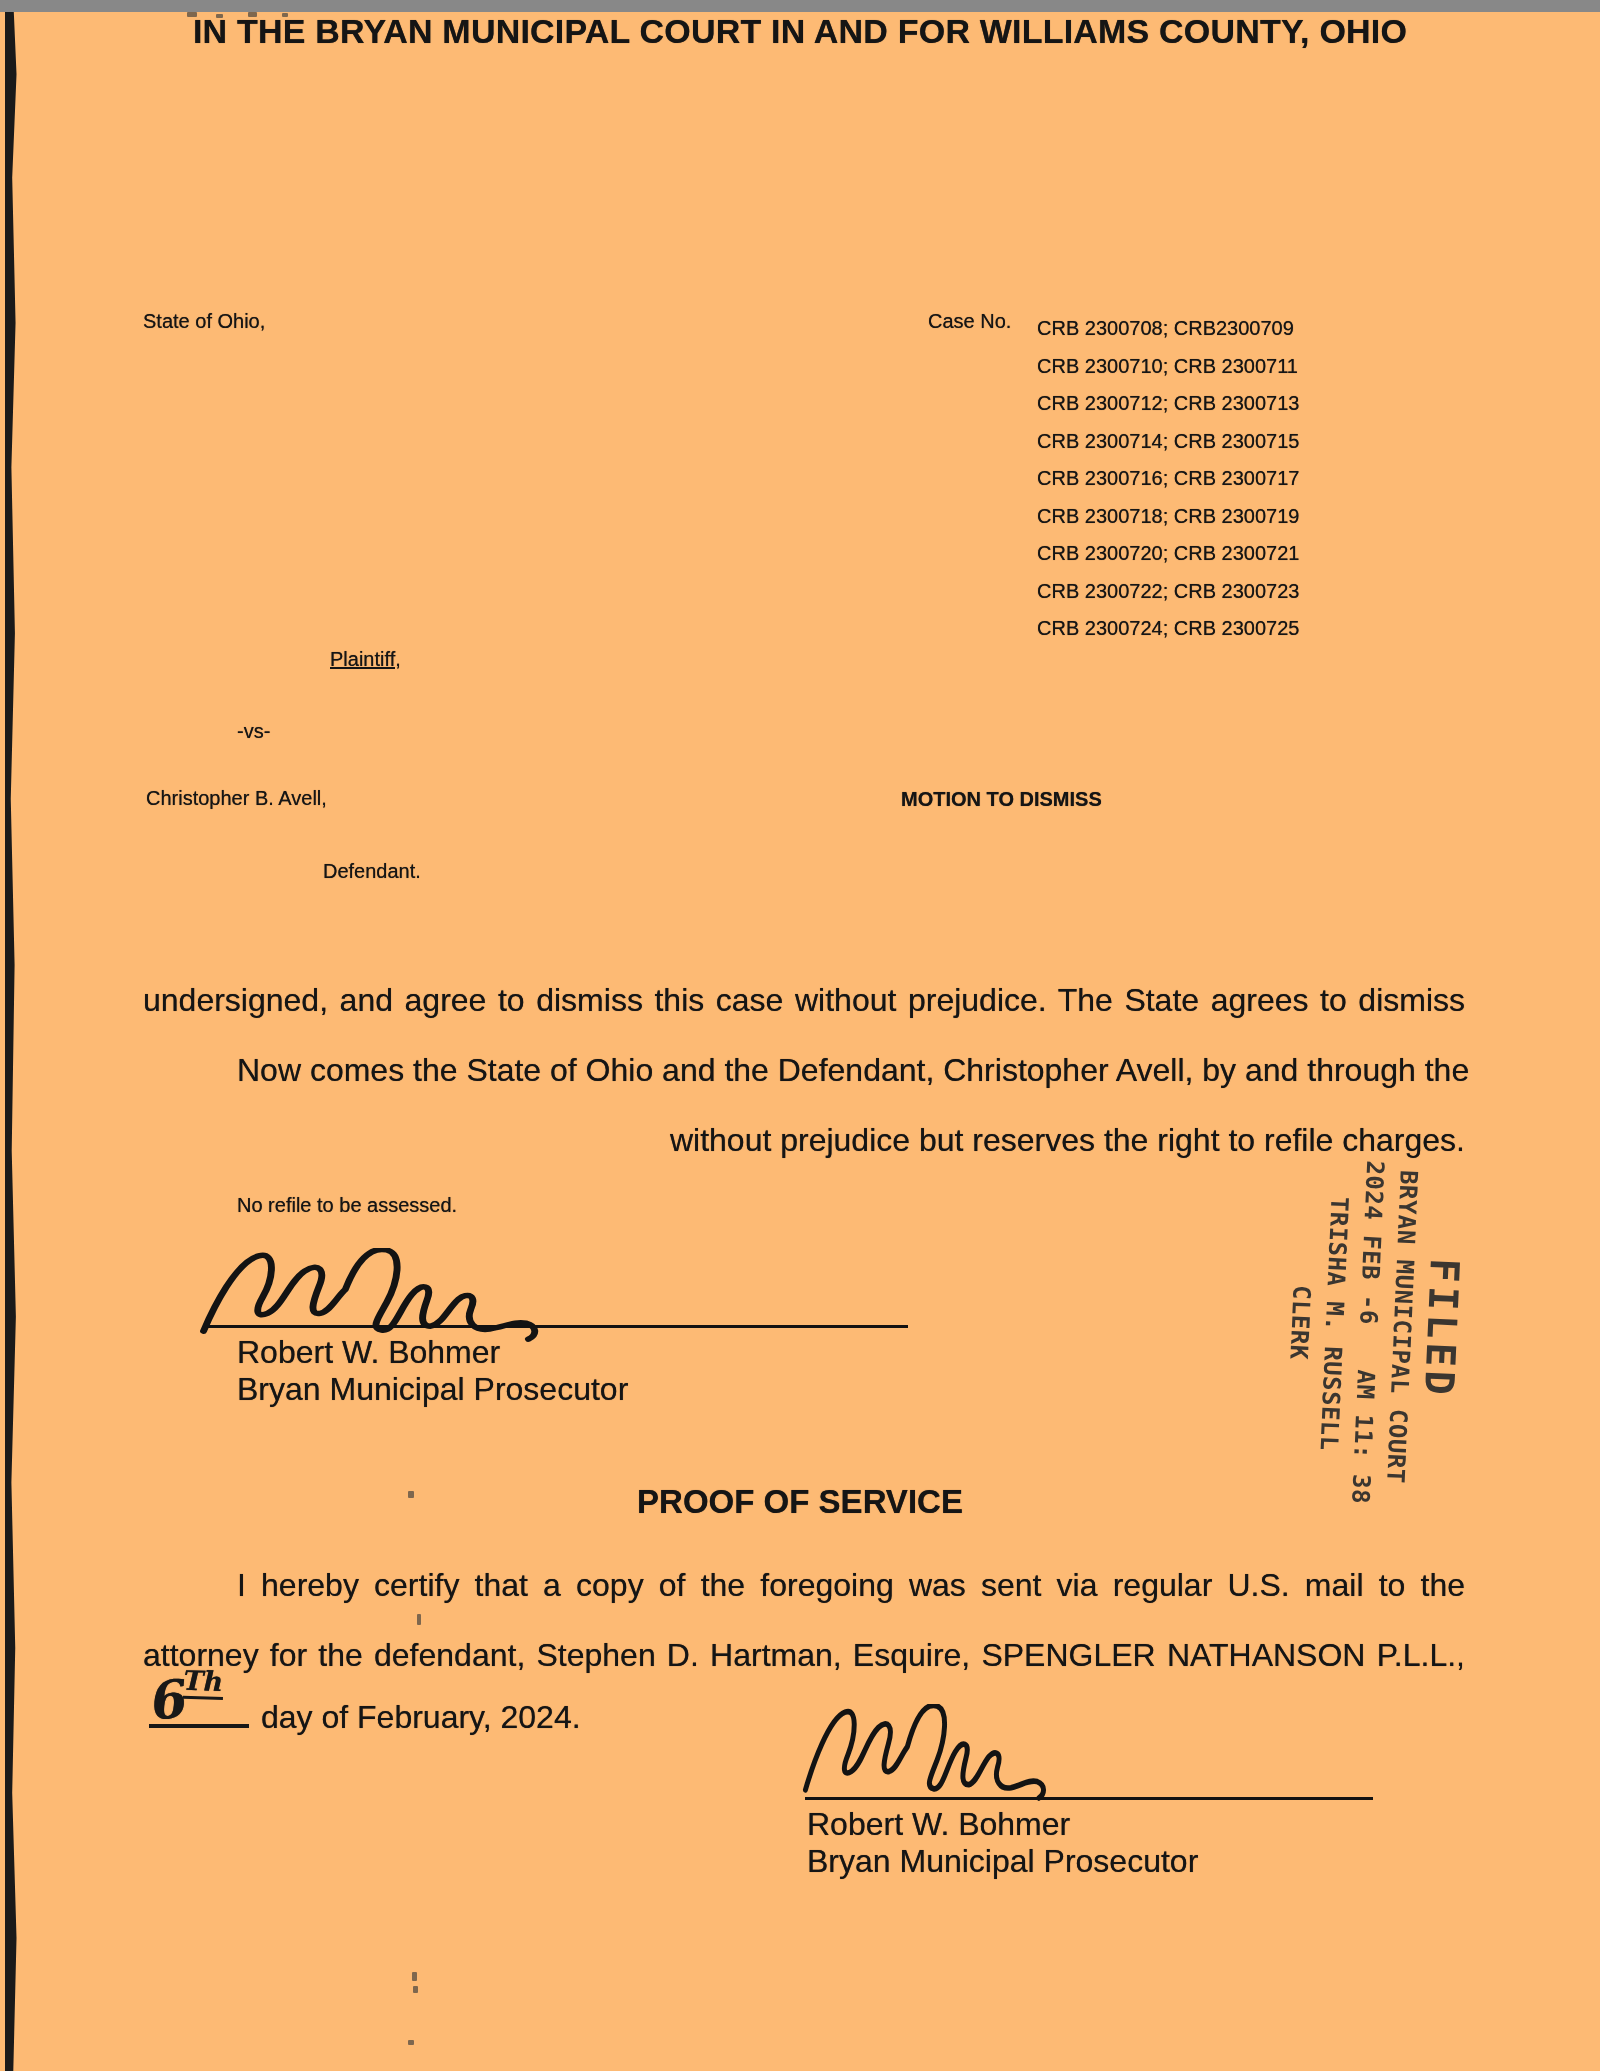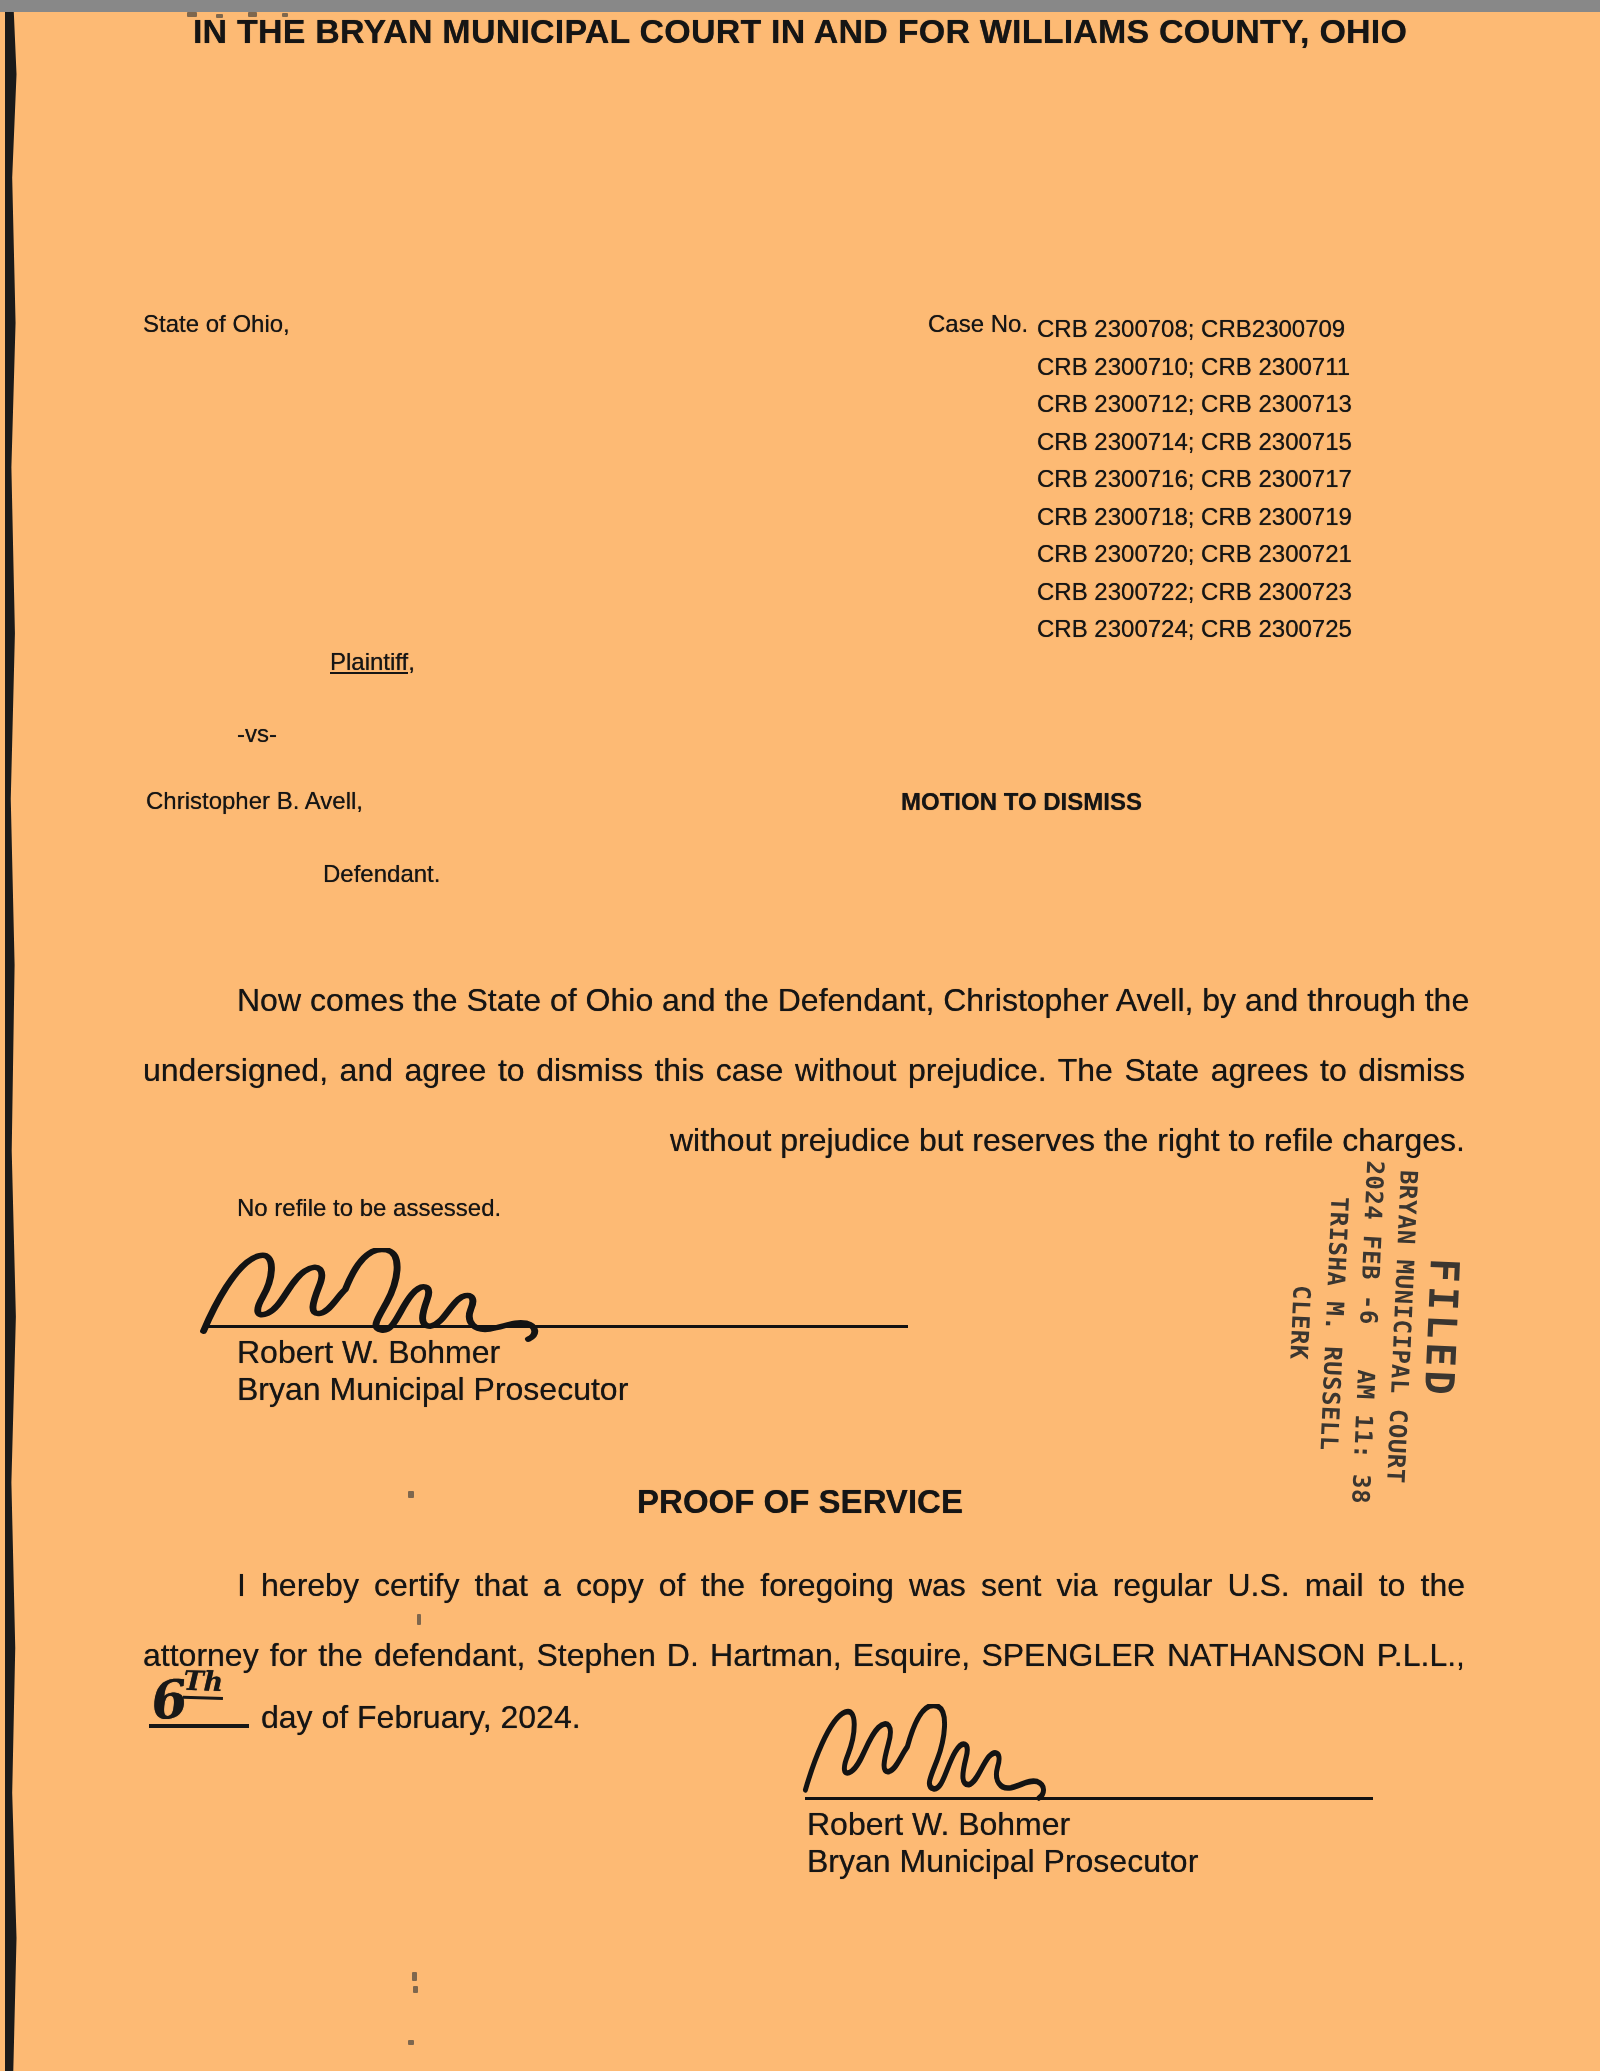--- a/index.html
+++ b/index.html
@@ -29,21 +29,21 @@
   .speck { position: absolute; background: #3a3a3a; opacity: .65; border-radius: 1px; }
 
   .court-header {
     position: absolute;
     left: 0; top: 188; width: 1600px;
     text-align: center;
     font-size: 34px; font-weight: bold;
     letter-spacing: 0.2px;
   }
 
-  .abs { position: absolute; font-size: 24px; }
+  .abs { position: absolute; font-size: 20px; }
   .bold { font-weight: bold; }
 
   .case-lines div { line-height: 37.5px; white-space: pre; }
 
   .body-block { position: absolute; left: 143px; top: 953px; width: 1322px; font-size: 32px; }
   .body-block .bline { line-height: 70px; height: 70px; white-space: nowrap; overflow: visible; text-align: right; }
   .jline { text-align: justify; text-align-last: justify; }
   .indent { padding-left: 94px; }
 
   .sig-line { position: absolute; height: 3px; background: #121212; }
@@ -130,22 +130,22 @@
     <div>CRB 2300716; CRB 2300717</div>
     <div>CRB 2300718; CRB 2300719</div>
     <div>CRB 2300720; CRB 2300721</div>
     <div>CRB 2300722; CRB 2300723</div>
     <div>CRB 2300724; CRB 2300725</div>
   </div>
 
   <div class="abs bold doc-text" style="left:901px; top:776px;">MOTION TO DISMISS</div>
 
   <div class="body-block doc-text">
+    <div class="bline jline">undersigned, and agree to dismiss this case without prejudice.  The State agrees to dismiss</div>
     <div class="bline jline indent">Now comes the State of Ohio and the Defendant, Christopher Avell, by and through the</div>
-    <div class="bline jline">undersigned, and agree to dismiss this case without prejudice.  The State agrees to dismiss</div>
     <div class="bline">without prejudice but reserves the right to refile charges.</div>
   </div>
   <div class="abs doc-text" style="left:237px; top:1182px;">No refile to be assessed.</div>
 
   <svg class="sig-svg" style="left:196px; top:1236px;" width="345" height="94" viewBox="0 0 275 95" preserveAspectRatio="none">
     <path d="M6,84 C14,60 32,14 50,8 C64,3 62,30 53,50 C47,63 48,71 57,66 C69,59 74,34 87,23 C97,15 104,21 98,39 C93,55 90,68 99,66 C107,64 112,50 119,42 C127,16 138,-2 152,2 C165,6 161,34 152,55 C145,71 139,81 148,83 C158,85 162,62 172,47 C180,35 189,37 184,53 C180,67 178,79 187,79 C196,77 201,61 209,52 C217,44 224,48 219,62 C215,75 222,84 234,82 C247,79 254,74 263,76 C272,79 272,88 265,92"></path>
   </svg>
   <div class="sig-line" style="left:208px; top:1313px; width:700px;"></div>
   <div class="name-block doc-text" style="left:237px; top:1322px;">
     <div>Robert W. Bohmer</div>

